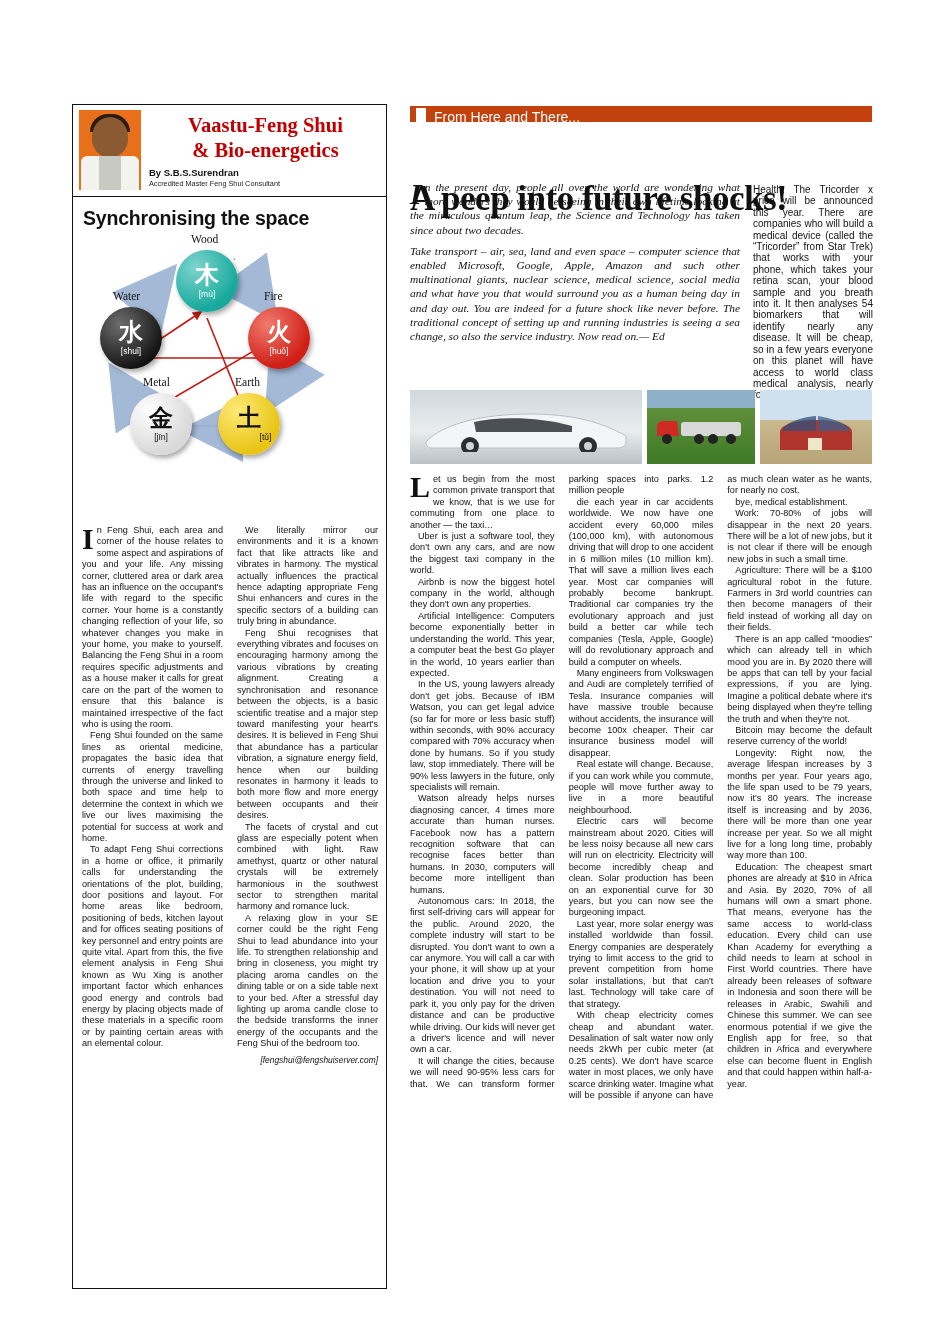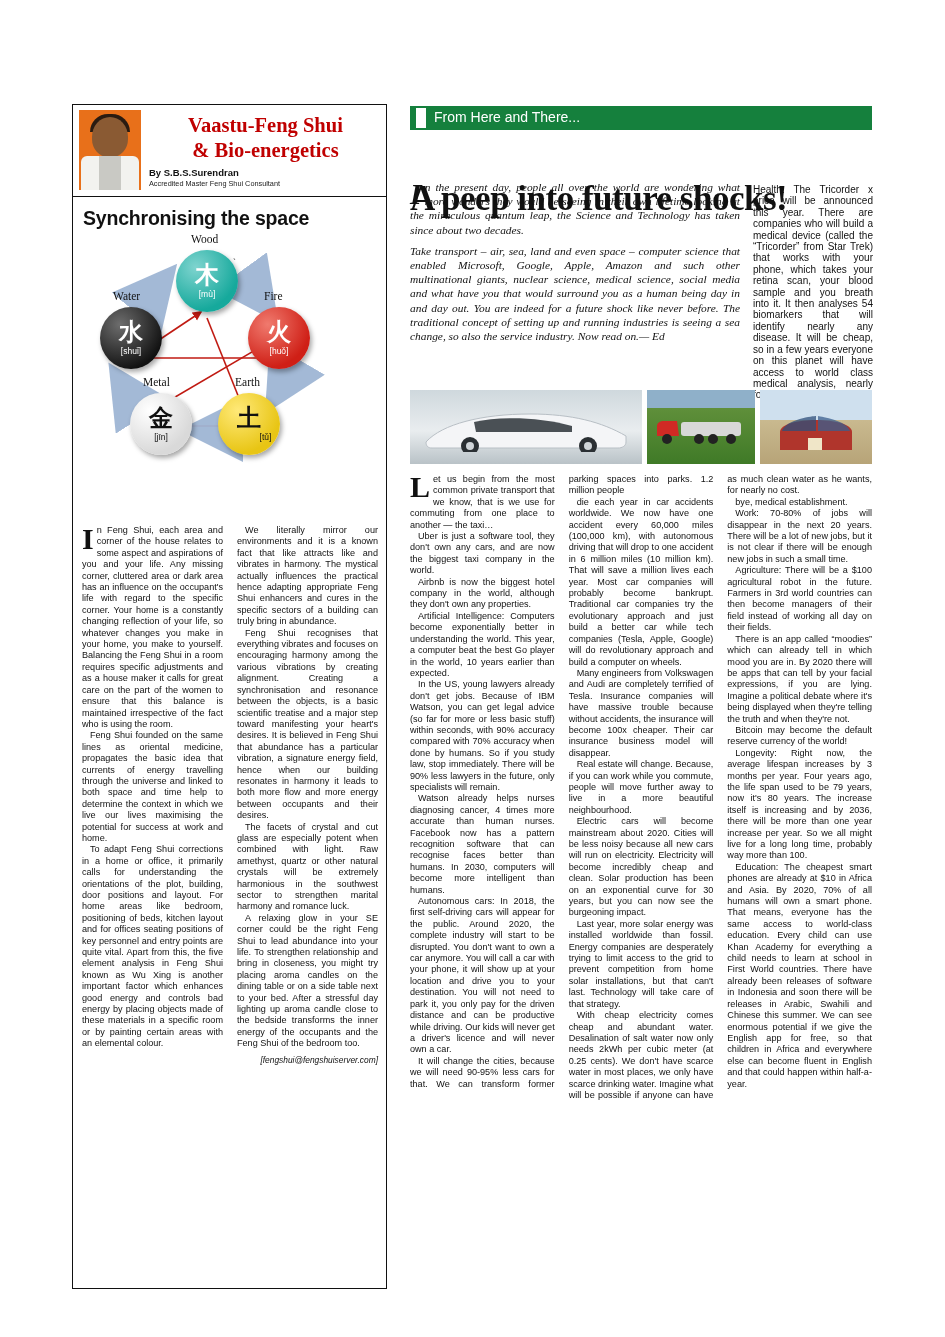--- a/index.html
+++ b/index.html
@@ -71,21 +71,21 @@
   .lcols{position:absolute;left:9px;top:420px;width:296px;height:745px;
          column-count:2;column-gap:14px;font-size:9.1px;line-height:11.4px;
          text-align:justify;color:#111;}
   .lcols p{margin:0 0 0 0;text-indent:8px;}
   .lcols p.first{text-indent:0;}
   .dropcap{float:left;font-family:"Liberation Serif",serif;font-size:30px;line-height:25px;
            font-weight:bold;padding:1px 3px 0 0;}
   .email{font-style:italic;font-size:8.4px;text-align:right;margin-top:5px;}
 
   
-  .rbanner{position:absolute;left:410px;top:106px;width:462px;height:24px;background:#15803d;}
+  .rbanner{position:absolute;left:410px;top:106px;width:462px;height:16px;background:#c2410c;}
   .rbanner .tick{position:absolute;left:6px;top:2px;width:10px;height:20px;background:#fff;}
   .rbanner span{position:absolute;left:24px;top:3px;color:#fff;font-size:14px;}
 
   .headline{position:absolute;left:410px;top:133px;width:470px;font-family:"Liberation Serif",serif;
             font-weight:bold;font-size:35px;letter-spacing:-.5px;margin-top:46px;}
 
   .lede{position:absolute;left:410px;top:180px;width:330px;font-family:"Liberation Serif",serif;
         font-style:italic;font-size:11.4px;line-height:14.2px;text-align:justify;}
   .lede .dc{float:left;font-size:30px;line-height:24px;font-weight:bold;padding:2px 3px 0 0;font-style:italic;}
   .lede p{margin:0 0 7px 0;}

